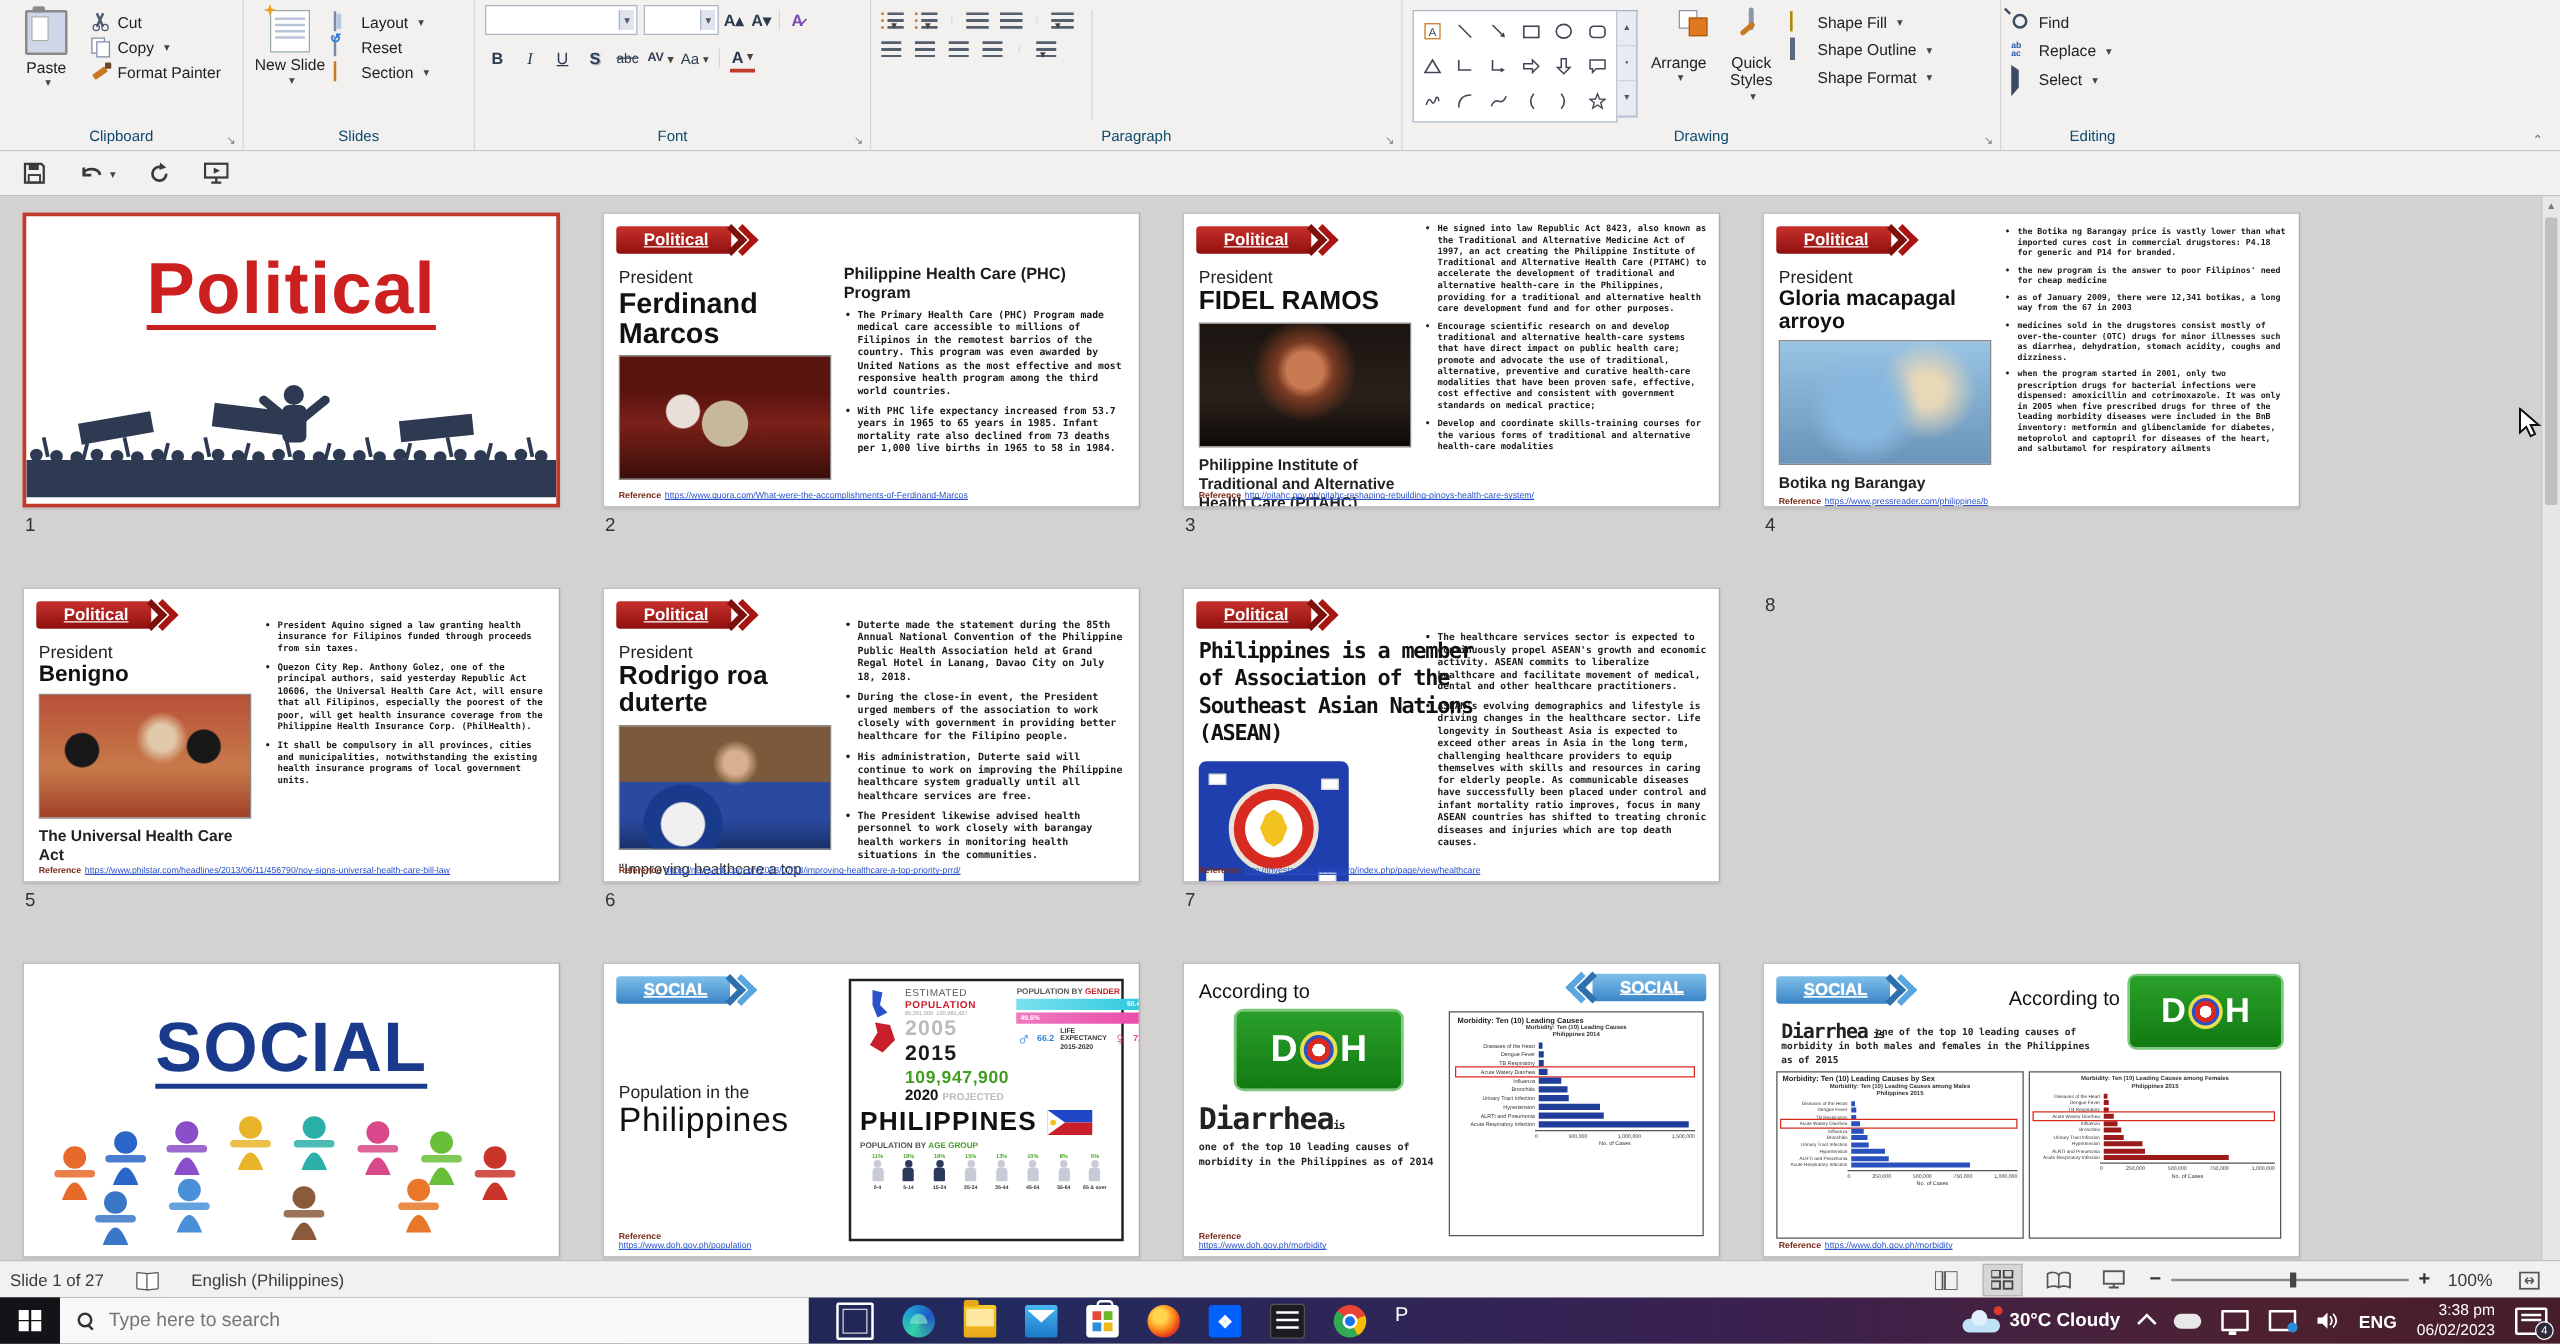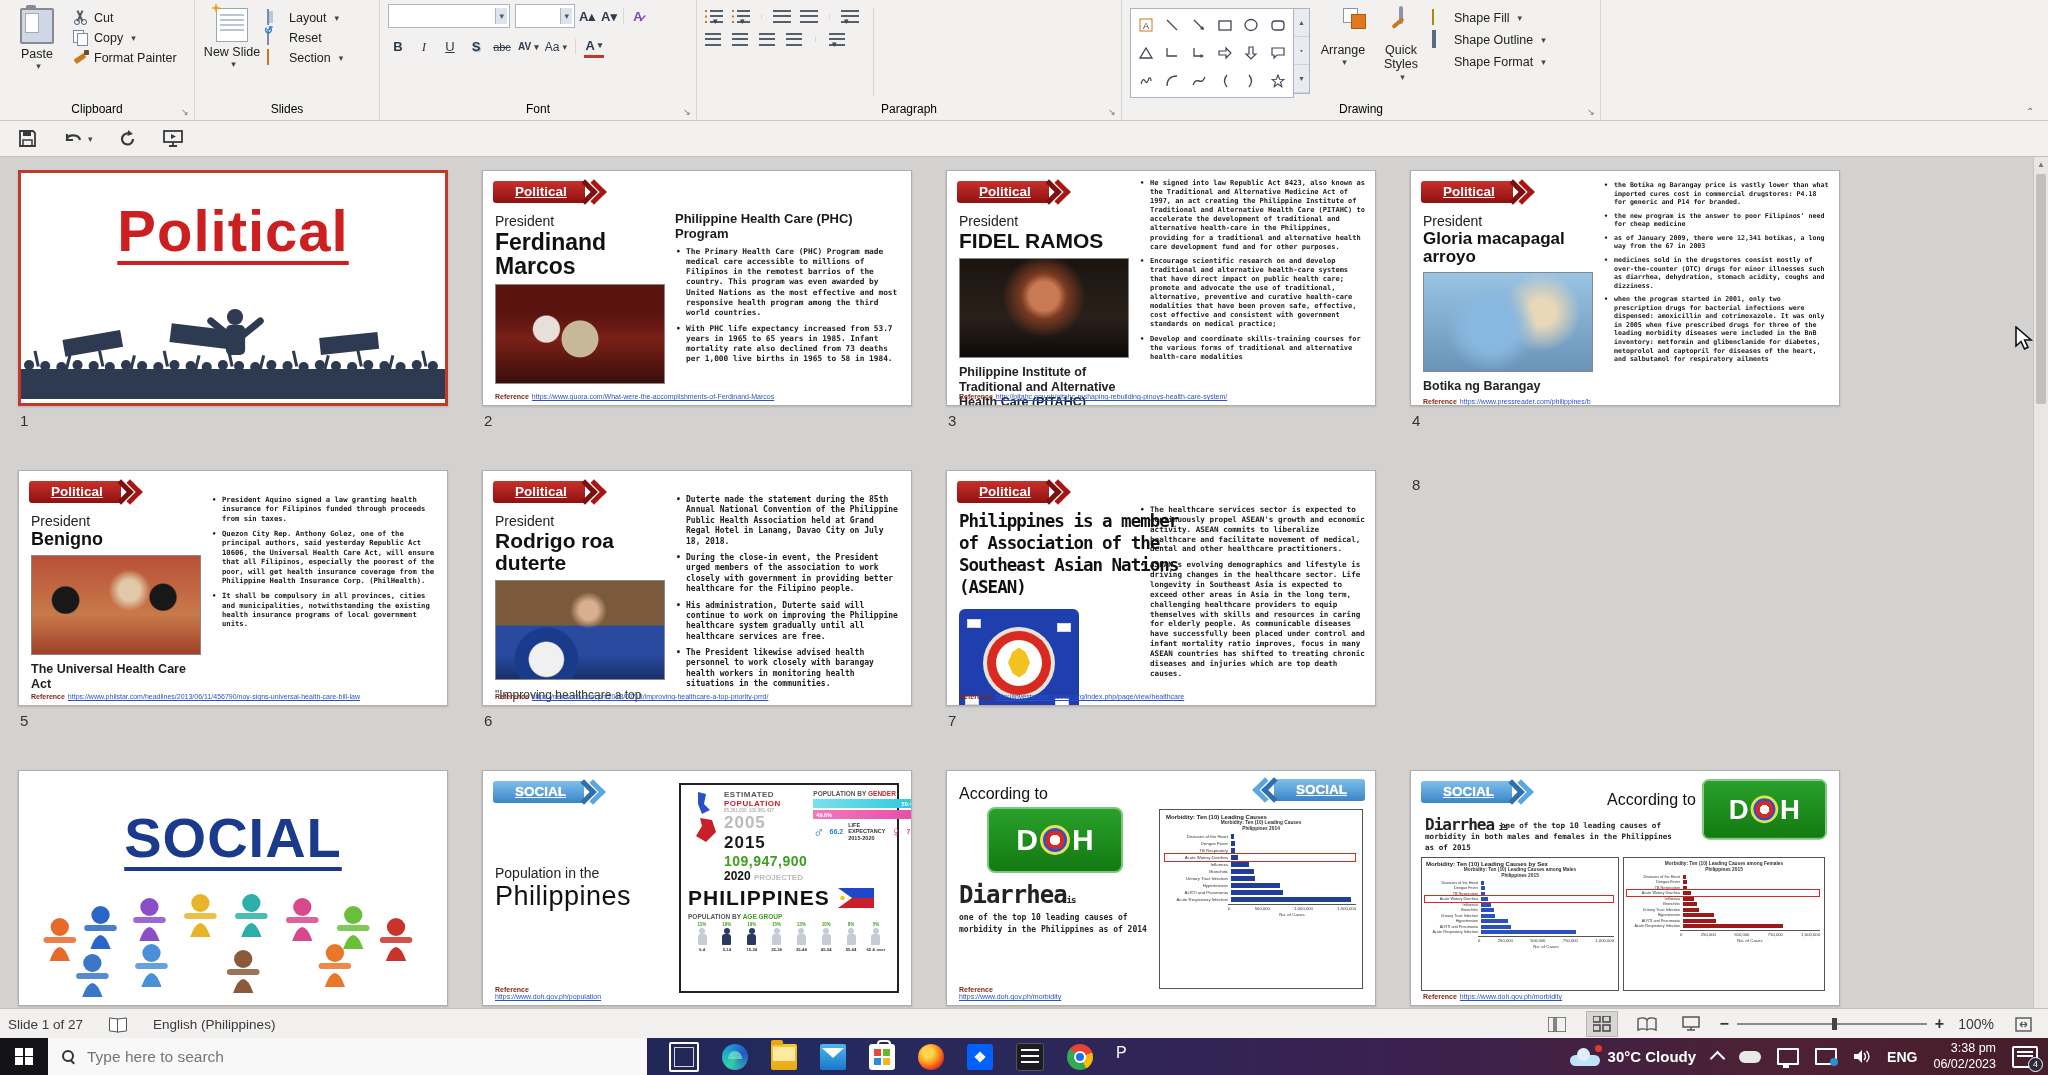--- a/index.html
+++ b/index.html
@@ -3,21 +3,21 @@
 <meta charset="utf-8">
 <style>
   html,body{margin:0;padding:0}
   body{width:2048px;height:1075px;position:relative;overflow:hidden;
        font-family:"Liberation Sans",sans-serif;background:#d3d2d0;-webkit-font-smoothing:antialiased}
   
   #ribbon{position:absolute;left:0;top:0;width:2048px;height:120px;background:#f2f1ef;
           border-bottom:1px solid #c9c7c5;display:flex;align-items:stretch}
   .rgroup{position:relative;border-right:1px solid #d8d6d4;display:flex;flex-direction:column;padding:4px 8px 0 8px}
   .rg-body{flex:1;display:flex;align-items:flex-start;gap:6px}
-  .rg-label{height:20px;text-align:center;font-size:12px;color:#000000;line-height:18px}
+  .rg-label{height:20px;text-align:center;font-size:12px;color:#0c4a6e;line-height:18px}
   .dlg{position:absolute;right:3px;bottom:3px;width:10px;height:10px;color:#777;font-size:9px;line-height:10px}
   .bigbtn{display:flex;flex-direction:column;align-items:center;justify-content:flex-start;
           width:58px;padding-top:4px;font-size:12.5px;color:#222;text-align:center;line-height:1.15;cursor:default}
   .bigbtn .bb-ic{width:30px;height:32px;margin-bottom:3px;position:relative}
   .smallcol{display:flex;flex-direction:column;justify-content:flex-start;gap:5px;padding-top:6px}
   .sbtn{display:flex;align-items:center;gap:5px;font-size:12.5px;color:#222;white-space:nowrap}
   .sbtn .si{width:17px;height:15px;position:relative;flex:none}
   .dd::after{content:"▾";font-size:9px;color:#444;margin-left:3px}
   
   .i-clip{width:22px;height:28px;border:2px solid #8a8a8a;background:#cfd6e8;border-radius:2px;position:relative;margin:0 auto}
@@ -125,21 +125,21 @@
   .s7t{font-size:17.5px;font-weight:bold;color:#111;line-height:1.25;font-family:"DejaVu Sans Mono",monospace;letter-spacing:-1px}
   .asean{width:120px;height:108px;margin-top:10px;border-radius:6px;background:#1f3fae;position:relative}
   .asean .ring{position:absolute;left:50%;top:50%;width:64px;height:64px;transform:translate(-50%,-50%);border-radius:50%;background:#d82a20;box-shadow:0 0 0 4px #e8e4da}
   .asean .inner{position:absolute;left:50%;top:50%;width:46px;height:46px;transform:translate(-50%,-50%);border-radius:50%;background:#fff}
   .asean .sheaf{position:absolute;left:50%;top:50%;width:22px;height:30px;transform:translate(-50%,-50%);background:#f2c21f;clip-path:polygon(50% 0,80% 15%,100% 50%,80% 85%,50% 100%,20% 85%,0 50%,20% 15%)}
   .asean .fl{position:absolute;width:12px;height:7px;background:#fff;border:1px solid #d8d8d8}
   
   .popbox{position:absolute;left:196px;top:12px;right:12px;bottom:12px;border:2px solid #222;background:#fff;padding:5px 7px;font-family:"Liberation Sans",sans-serif}
   .pb-row1{display:flex;gap:6px}
   .pb-map{width:30px;height:56px;flex:none}
-  .pb-est{font-size:8px;font-weight:bold;color:#555;letter-spacing:.5px}
+  .pb-est{font-size:8px;font-weight:normal;color:#555;letter-spacing:.5px}
   .pb-est b{color:#c81f2a}
   .pb-years{font-size:17px;font-weight:bold;color:#bbb;letter-spacing:1px}
   .pb-years b{color:#1a1a1a}
   .pb-tiny{font-size:4.5px;color:#999}
   .pb-pop{font-size:14px;font-weight:bold;color:#3f9e1f;letter-spacing:.5px}
   .pb-2020{font-size:12px;font-weight:bold;color:#111}
   .pb-2020 span{color:#bbb;font-size:8px}
   .pb-right{margin-left:auto;width:118px}
   .pb-g-h{font-size:6.5px;font-weight:bold;color:#555}
   .pb-g-h b{color:#c81f2a}
@@ -454,20 +454,39 @@
         <div class="sbtn dd">
             <span class="si"><span class="i-seff"></span></span>
             <span>Shape Format</span>
           </div>
       </div>
     </div>
     <div class="rg-label">Drawing</div>
     <span class="dlg">↘</span>
   </div>
 
+  <div class="rgroup" style="width:130px;border-right:none">
+    <div class="rg-body">
+      <div class="smallcol" style="gap:8px">
+        <div class="sbtn">
+            <span class="si"><span class="i-find"></span></span>
+            <span>Find</span>
+          </div>
+        <div class="sbtn dd">
+            <span class="si i-repl">ab<br>ac</span>
+            <span>Replace</span>
+          </div>
+        <div class="sbtn dd">
+            <span class="si"><span class="i-sel"></span></span>
+            <span>Select</span>
+          </div>
+      </div>
+    </div>
+    <div class="rg-label">Editing</div>
+  </div>
   <div id="ribbon-collapse">⌃</div>
 </div>
 
 <div id="qat">
   <span class="qbtn">
     <svg width="19" height="19" viewBox="0 0 19 19">
         <path d="M2 2h13l2 2v13H2z" fill="none" stroke="#3a3a3a" stroke-width="1.8"></path>
         <rect x="5" y="2" width="8" height="5" fill="#3a3a3a"></rect>
         <rect x="5" y="11" width="9" height="6" fill="none" stroke="#3a3a3a" stroke-width="1.5"></rect>
       </svg>

